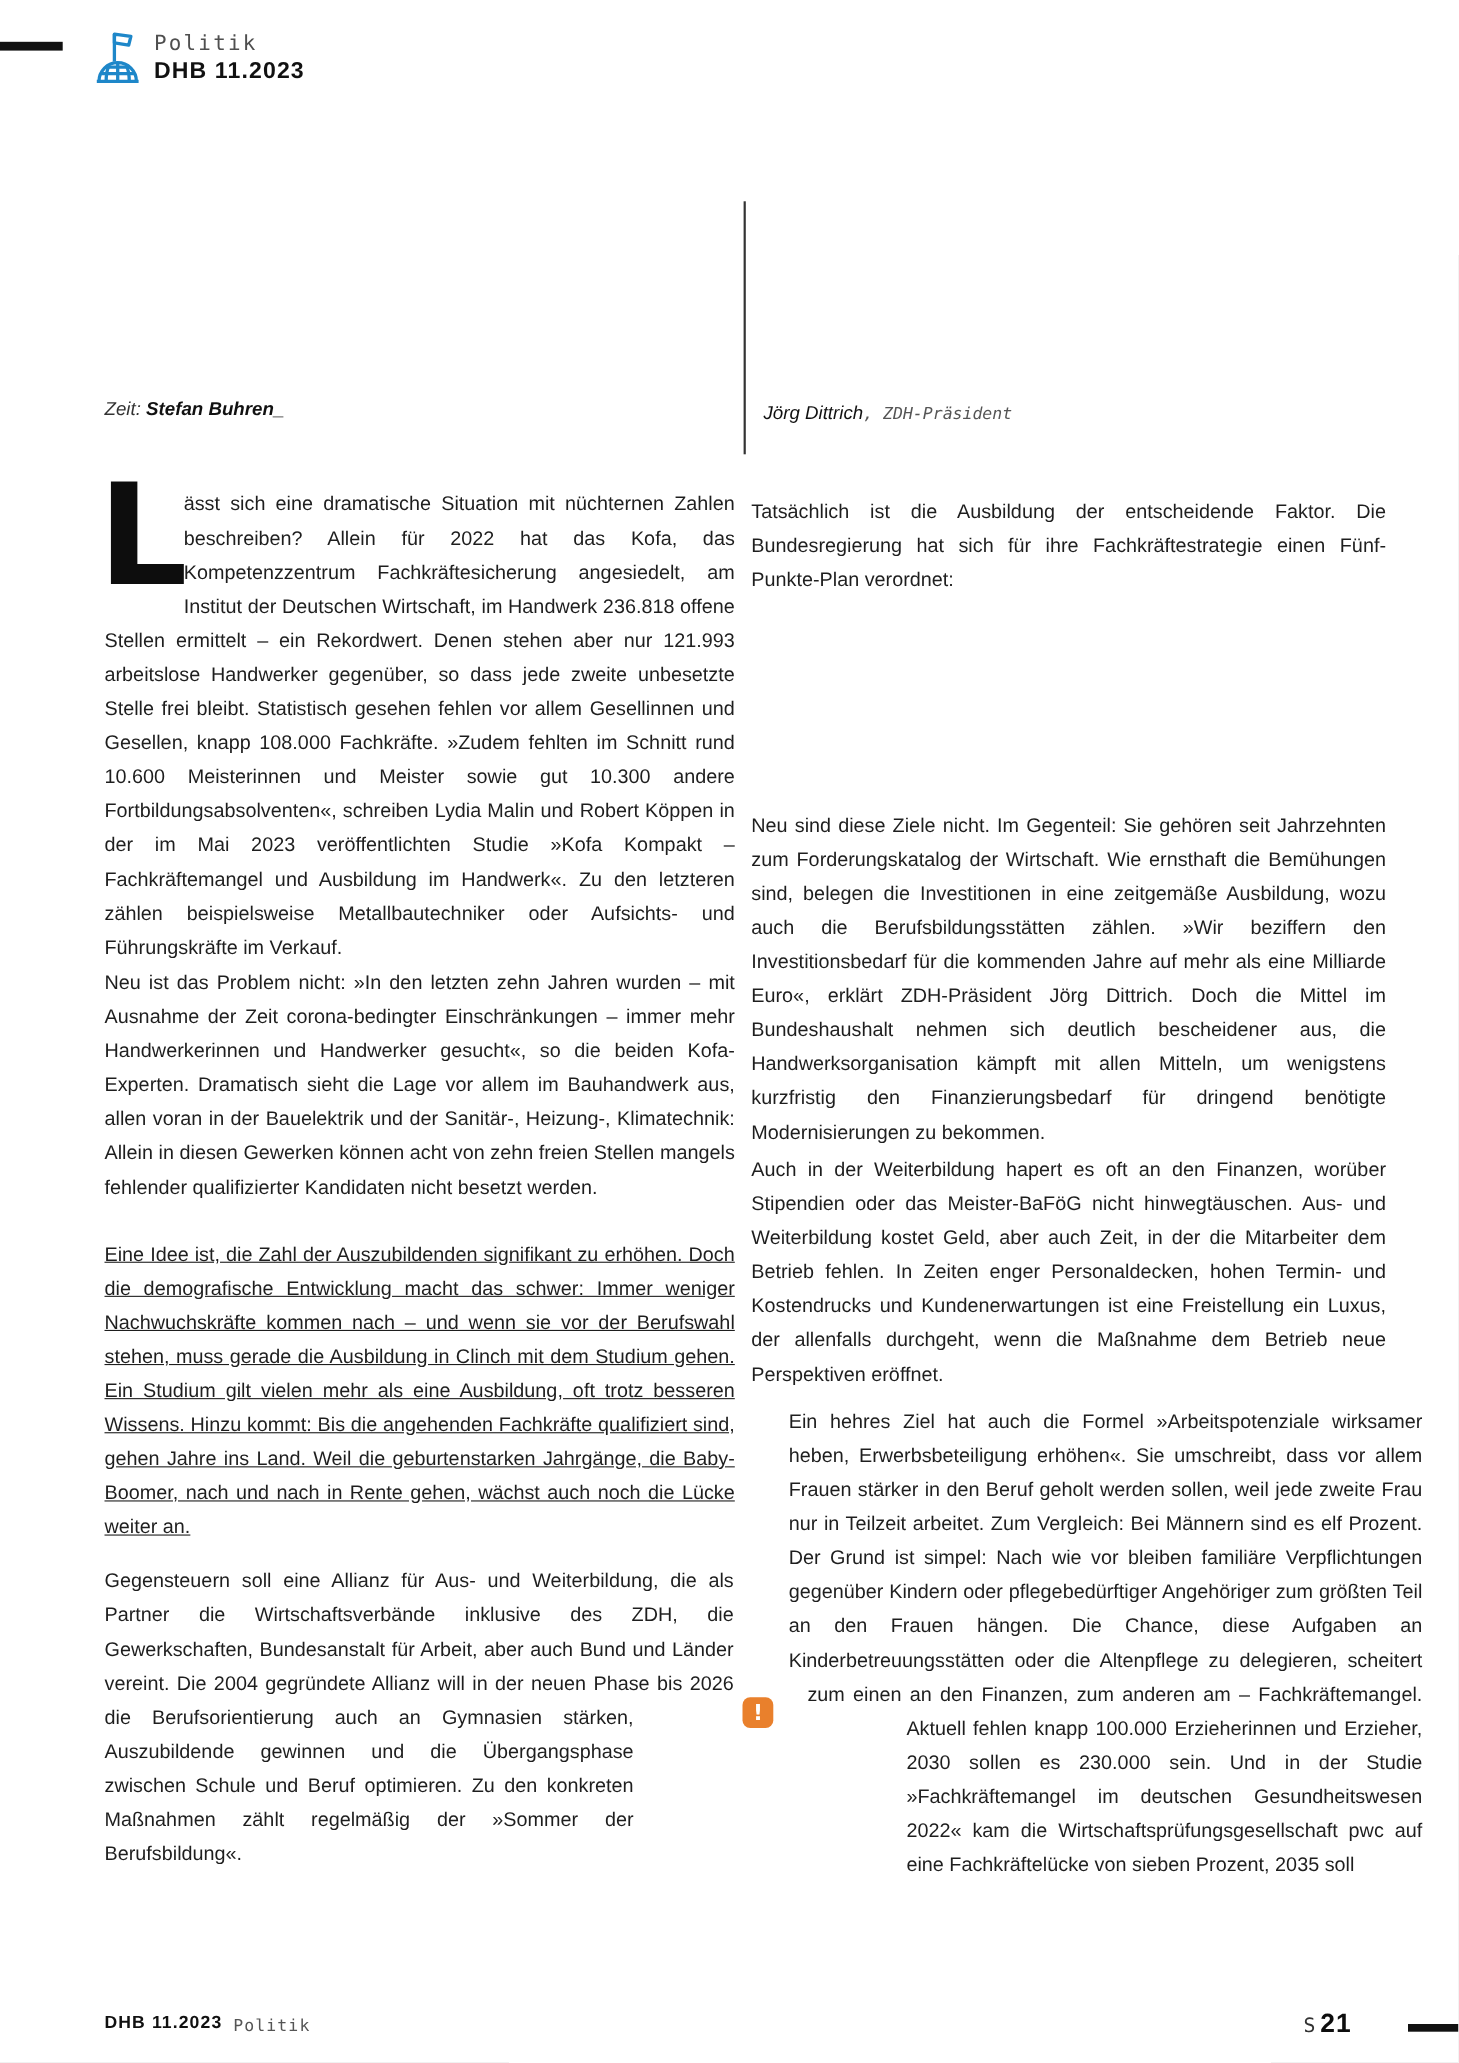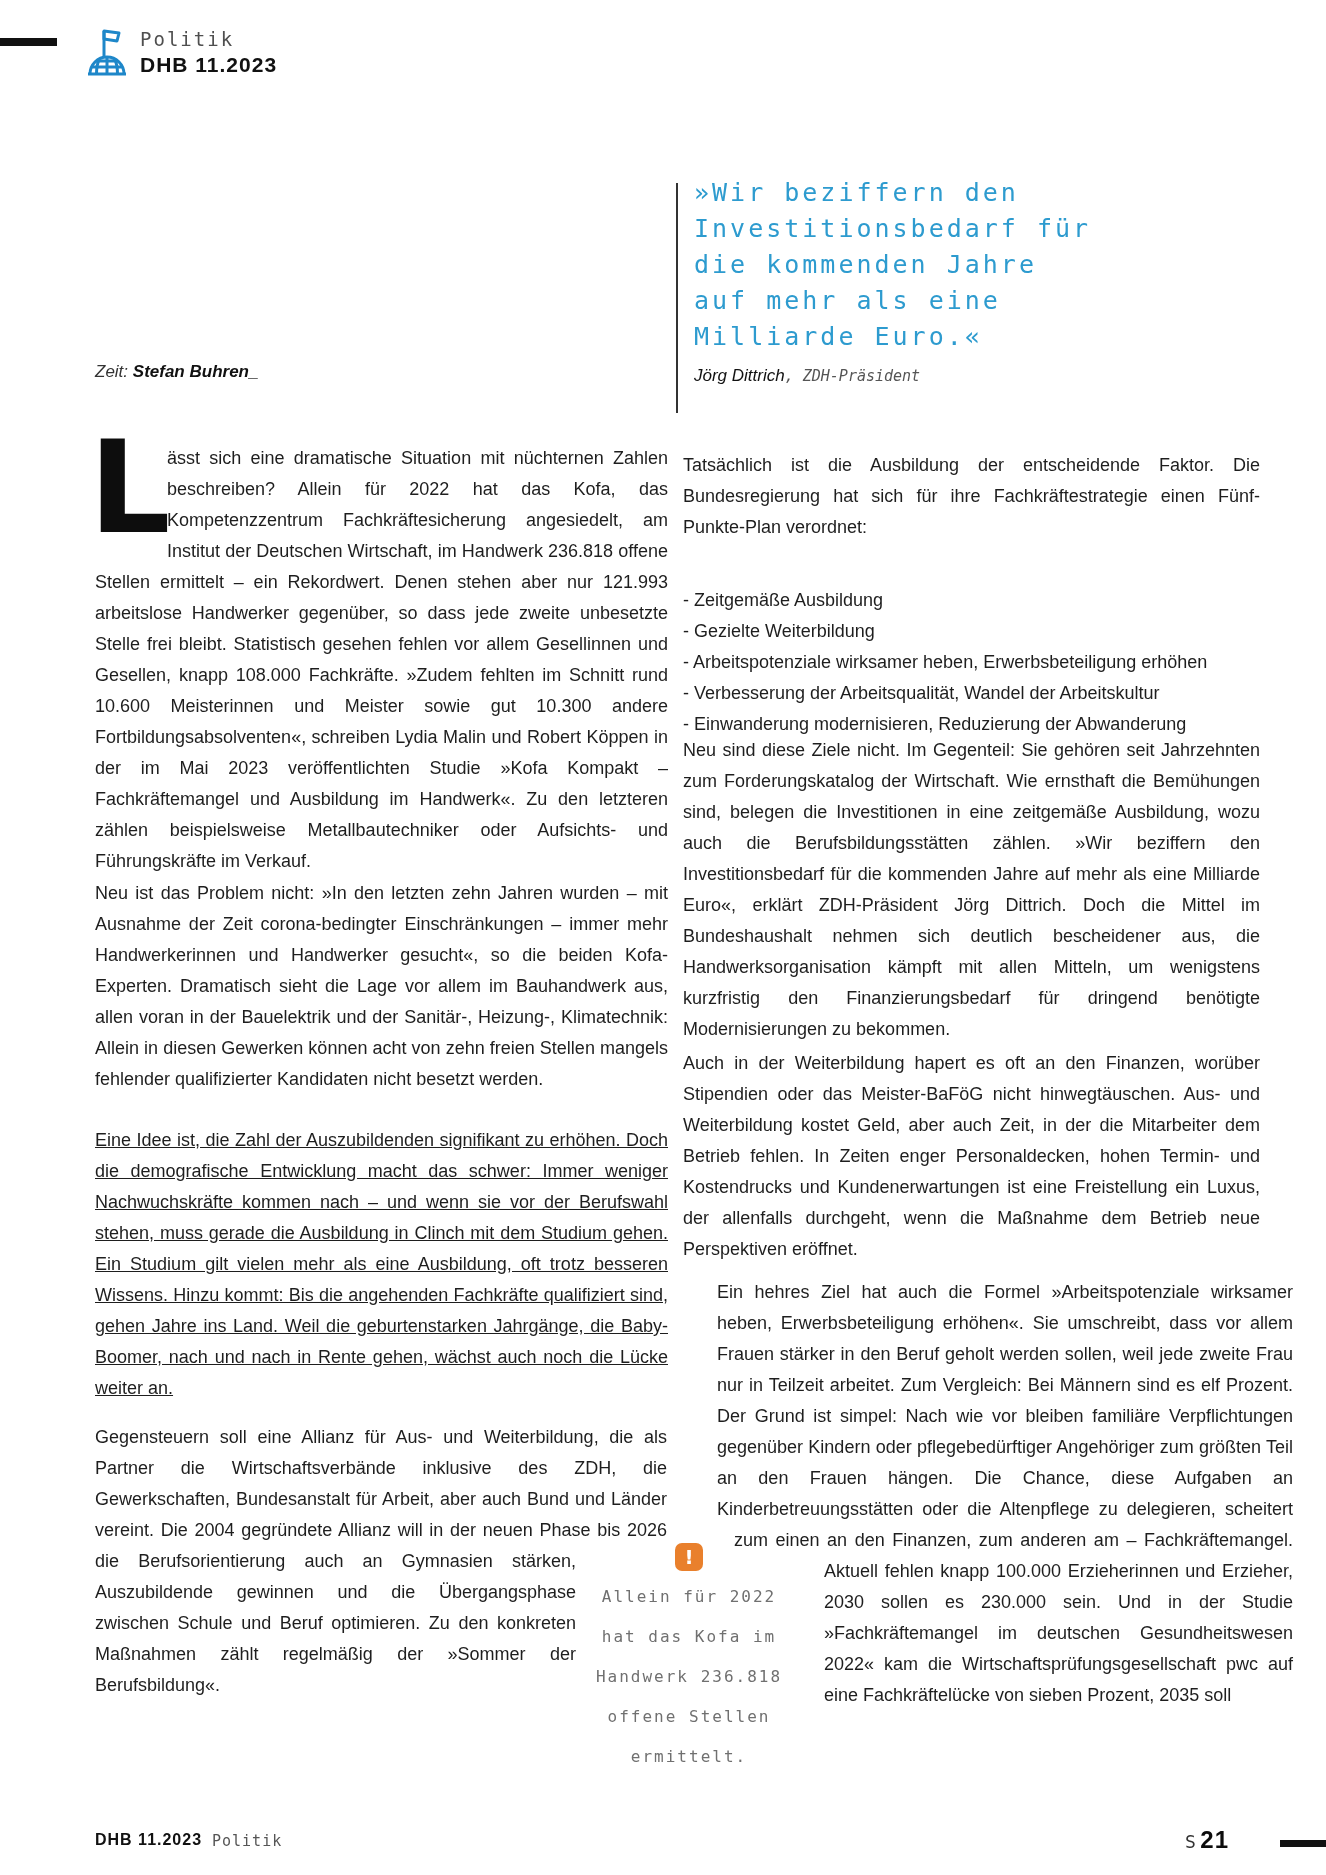--- a/index.html
+++ b/index.html
@@ -73,25 +73,20 @@
         <path d="M31 36 C33 40 33.5 45 33.5 50"></path>
         <path d="M20 32 V7"></path>
         <path d="M20 7 L35 9 L33 17 L20 15 Z"></path>
       </g>
     </svg>
   </div>
   <div class="head-section">Politik</div>
   <div class="head-issue">DHB 11.2023</div>
 
   <div class="quote-rule"></div>
-  <div class="pull-quote">»Wir beziffern den
-Investitionsbedarf für
-die kommenden Jahre
-auf mehr als eine
-Milliarde Euro.«</div>
   <div class="quote-attrib">
     <span class="name">Jörg Dittrich</span><span class="role">, ZDH-Präsident</span>
   </div>
 
   <div class="byline">
     <span>Zeit:</span>
     <span class="author">Stefan Buhren_</span>
   </div>
 
   <div class="para col-l" style="top:443px;">
@@ -105,45 +100,35 @@
   </div>
   <div class="para col-l" style="top:1422px;">
     <span class="fl-r" style="width:1px;height:124px;"></span>
     <span class="fl-r" style="width:92px;height:196px;"></span>
     <span>Gegensteuern soll eine Allianz für Aus- und Weiterbildung, die als Partner die Wirtschaftsverbände inklusive des ZDH, die Gewerkschaften, Bundesanstalt für Arbeit, aber auch Bund und Länder vereint. Die 2004 gegründete Allianz will in der neuen Phase bis 2026 die Berufsorientierung auch an Gymnasien stärken, Auszubildende gewinnen und die Übergangsphase zwischen Schule und Beruf optimieren. Zu den konkreten Maßnahmen zählt regelmäßig der »Sommer der Berufsbildung«.</span>
   </div>
 
   <div class="para col-r" style="top:450px;">
     <span>Tatsächlich ist die Ausbildung der entscheidende Faktor. Die Bundesregierung hat sich für ihre Fachkräftestrategie einen Fünf-Punkte-Plan verordnet:</span>
   </div>
-  <div class="para col-r bullets" style="top:585px;">- Zeitgemäße Ausbildung
-- Gezielte Weiterbildung
-- Arbeitspotenziale wirksamer heben, Erwerbsbeteiligung erhöhen
-- Verbesserung der Arbeitsqualität, Wandel der Arbeitskultur
-- Einwanderung modernisieren, Reduzierung der Abwanderung</div>
   <div class="para col-r" style="top:735px;">
     <span>Neu sind diese Ziele nicht. Im Gegenteil: Sie gehören seit Jahrzehnten zum Forderungskatalog der Wirtschaft. Wie ernsthaft die Bemühungen sind, belegen die Investitionen in eine zeitgemäße Ausbildung, wozu auch die Berufsbildungsstätten zählen. »Wir beziffern den Investitionsbedarf für die kommenden Jahre auf mehr als eine Milliarde Euro«, erklärt ZDH-Präsident Jörg Dittrich. Doch die Mittel im Bundeshaushalt nehmen sich deutlich bescheidener aus, die Handwerksorganisation kämpft mit allen Mitteln, um wenigstens kurzfristig den Finanzierungsbedarf für dringend benötigte Modernisierungen zu bekommen.</span>
   </div>
   <div class="para col-r" style="top:1048px;">
     <span>Auch in der Weiterbildung hapert es oft an den Finanzen, worüber Stipendien oder das Meister-BaFöG nicht hinwegtäuschen. Aus- und Weiterbildung kostet Geld, aber auch Zeit, in der die Mitarbeiter dem Betrieb fehlen. In Zeiten enger Personaldecken, hohen Termin- und Kostendrucks und Kundenerwartungen ist eine Freistellung ein Luxus, der allenfalls durchgeht, wenn die Maßnahme dem Betrieb neue Perspektiven eröffnet.</span>
   </div>
   <div class="para col-r" style="top:1277px;margin-left:33px;">
     <span class="fl-l" style="width:1px;height:248px;"></span>
     <span class="fl-l" style="width:18px;height:31px;"></span>
     <span class="fl-l" style="width:108px;height:170px;"></span>
     <span>Ein hehres Ziel hat auch die Formel »Arbeitspotenziale wirksamer heben, Erwerbsbeteiligung erhöhen«. Sie umschreibt, dass vor allem Frauen stärker in den Beruf geholt werden sollen, weil jede zweite Frau nur in Teilzeit arbeitet. Zum Vergleich: Bei Männern sind es elf Prozent. Der Grund ist simpel: Nach wie vor bleiben familiäre Verpflichtungen gegenüber Kindern oder pflegebedürftiger Angehöriger zum größten Teil an den Frauen hängen. Die Chance, diese Aufgaben an Kinderbetreuungsstätten oder die Altenpflege zu delegieren, scheitert zum einen an den Finanzen, zum anderen am – Fachkräftemangel. Aktuell fehlen knapp 100.000 Erzieherinnen und Erzieher, 2030 sollen es 230.000 sein. Und in der Studie »Fachkräftemangel im deutschen Gesundheitswesen 2022« kam die Wirtschaftsprüfungsgesellschaft pwc auf eine Fachkräftelücke von sieben Prozent, 2035 soll</span>
   </div>
 
   <div class="callout">
     <span class="callout-icon">!</span>
-    <div class="callout-text">Allein für 2022
-hat das Kofa im
-Handwerk 236.818
-offene Stellen
-ermittelt.</div>
   </div>
 
   <div class="foot-issue">DHB 11.2023</div>
   <div class="foot-section">Politik</div>
   <div class="foot-page">
     <span class="s">S</span>
     <span class="num">21</span>
   </div>
   <div class="foot-bar"></div>
 

